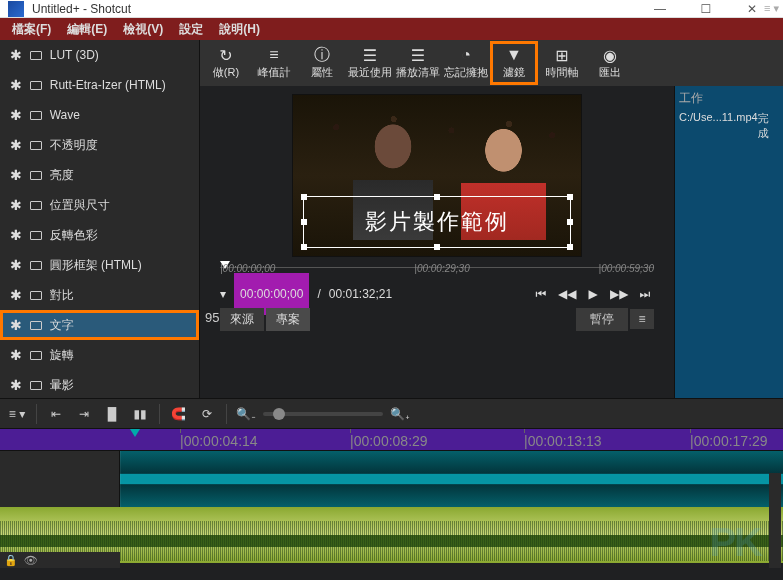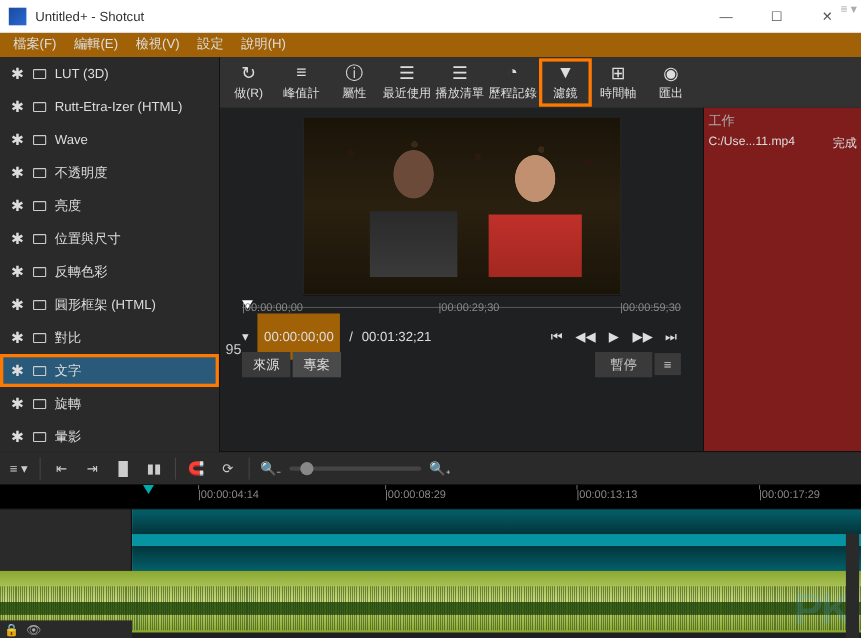--- a/index.html
+++ b/index.html
@@ -1,25 +1,25 @@
 <!DOCTYPE html>
 <html><head>
 <meta charset="utf-8">
 <style>
 * { margin:0; padding:0; box-sizing:border-box; font-family:"Microsoft YaHei",Arial,sans-serif; }
 body { background:#1f2022; color:#ccc; width:783px; height:580px; overflow:hidden; font-size:12px; position:relative; }
 
 
-.titlebar { height:30px; background:#fff; display:flex; align-items:center; padding:0 8px; color:#333; border-bottom:1px solid #ddd; }
+.titlebar { height:18px; background:#fff; display:flex; align-items:center; padding:0 8px; color:#333; border-bottom:1px solid #ddd; }
 .titlebar .appicon { width:16px; height:16px; margin-right:8px; background:linear-gradient(135deg,#1a4aa0 0%,#2a6ad0 100%); }
 .titlebar .title { flex:1; font-size:12px; }
 .titlebar .winbtn { width:46px; height:30px; display:flex; align-items:center; justify-content:center; color:#555; }
 
 
-.menubar { height:22px; background:#a16207; display:flex; align-items:flex-start; padding:0 4px; font-size:12px; color:#ddd; }
+.menubar { height:22px; background:#7f1d1d; display:flex; align-items:center; padding:0 4px; font-size:12px; color:#ddd;font-weight:bold; }
 .menubar .menu { padding:2px 8px; }
 
 
 .mainrow { display:flex; height:calc(100% - 30px - 22px - 170px); }
 
 
 .filterpanel { width:200px; background:#2a2a2a; border-right:1px solid #111; overflow-y:auto; }
 .filteritem { height:30px; display:flex; align-items:center; padding:0 10px; gap:8px; color:#ddd; cursor:pointer; }
 .filteritem.sel { background:#2a5a7a; outline:3px solid #ff7800; outline-offset:-3px; }
 .filteritem .snow { font-size:14px; }
@@ -30,21 +30,21 @@
 
 
 .toolbar { height:46px; background:#323232; display:flex; align-items:center; padding:0 2px; gap:0; }
 .tbtn { width:48px; height:44px; display:flex; flex-direction:column; align-items:center; justify-content:center; color:#ddd; gap:1px; font-size:11px; }
 .tbtn .ticon { height:18px; display:flex; align-items:center; justify-content:center; font-size:16px; }
 .tbtn.hl { outline:3px solid #ff7800; outline-offset:-3px; }
 
 
 .midrow { flex:1; display:flex; background:#1f2022; }
 .centerpane { flex:1; display:flex; flex-direction:column; }
-.jobspane { width:144px; background:#7f1d1d; border-left:1px solid #111; padding:4px; font-size:12px; }
+.jobspane { width:109px; background:#0c4a6e; border-left:1px solid #111; padding:4px; font-size:12px; }
 .jobspane .hdr { color:#aaa; margin-bottom:4px; }
 .jobspane .row { display:flex; justify-content:space-between; color:#ddd; font-size:11px; }
 
 
 .previewwrap { flex:1; display:flex; flex-direction:column; align-items:stretch; padding:4px 10px; }
 .preview { width:290px; height:163px; margin:4px auto 0; background:#444; position:relative; border:1px solid #111; overflow:hidden; }
 .crowd { position:absolute; inset:0; background:
   radial-gradient(circle at 15% 20%, #2a1810 3px, transparent 3px),
   radial-gradient(circle at 35% 15%, #3a2818 3px, transparent 3px),
   radial-gradient(circle at 55% 22%, #2a1a10 3px, transparent 3px),
@@ -60,21 +60,21 @@
               linear-gradient(#c0302a,#a02820) 0 58px/100% 60px no-repeat; border-radius:40px 40px 0 0; }
 .textbox { position:absolute; left:10px; right:10px; bottom:8px; height:52px; border:1px solid #fff; display:flex; align-items:center; justify-content:center; color:#fff; font-size:22px; font-family:"DFKai-SB","KaiTi",serif; letter-spacing:2px; }
 .textbox .handle { position:absolute; width:6px; height:6px; background:#fff; }
 .handle.tl{top:-3px;left:-3px}.handle.tm{top:-3px;left:50%;margin-left:-3px}.handle.tr{top:-3px;right:-3px}
 .handle.ml{top:50%;left:-3px;margin-top:-3px}.handle.mr{top:50%;right:-3px;margin-top:-3px}
 .handle.bl{bottom:-3px;left:-3px}.handle.bm{bottom:-3px;left:50%;margin-left:-3px}.handle.br{bottom:-3px;right:-3px}
 
 
 .scrub { height:20px; position:relative; margin-top:4px; }
 .scrub .line { position:absolute; left:10px; right:10px; top:6px; height:1px; background:#555; }
-.scrub .tk { position:absolute; top:2px; color:#888; font-size:10px; }
+.scrub .tk { position:absolute; top:2px; color:#888; font-size:10px;font-style:italic; }
 .scrub .play { position:absolute; top:0; left:10px; width:0;height:0; border-left:5px solid transparent; border-right:5px solid transparent; border-top:8px solid #fff; }
 
 
 .transport { height:26px; display:flex; align-items:center; gap:8px; padding:0 10px; color:#ddd; font-size:12px; }
 .transport .spacer { flex:1; }
 .transport .pbtn { width:18px; text-align:center; }
 
 
 .tabrow { height:24px; display:flex; align-items:center; padding:0 10px; gap:2px; font-size:12px; }
 .tabrow .tab { padding:3px 10px; background:#3a3a3a; color:#ddd; }
@@ -86,21 +86,21 @@
 
 .numlabel { position:absolute; left:205px; top:310px; color:#ccc; font-size:13px; }
 
 
 .timeline { height:170px; background:#1f2022; border-top:1px solid #111; display:flex; flex-direction:column; }
 .tl-toolbar { height:30px; background:#2a2a2a; display:flex; align-items:center; padding:0 6px; gap:6px; border-bottom:1px solid #111; }
 .tl-toolbar .sep { width:1px; height:20px; background:#444; margin:0 2px; }
 .tl-toolbar .ib { width:22px; height:22px; display:flex; align-items:center; justify-content:center; color:#ccc; }
 .tl-toolbar .zslide { flex:0 0 120px; height:4px; background:#444; position:relative; border-radius:2px; }
 .tl-toolbar .zslide .knob { position:absolute; left:10px; top:-4px; width:12px; height:12px; background:#888; border-radius:50%; }
-.tl-ruler { height:22px; background:#000000; position:relative; color:#888; font-size:10px; border-bottom:1px solid #111; }
+.tl-ruler { height:22px; background:#4c1d95; position:relative; color:#888; font-size:14px; border-bottom:1px solid #111; }
 .tl-ruler .rt { position:absolute; top:4px; }
 .tl-ruler .rt::before { content:''; position:absolute; top:-4px; left:0; width:1px; height:4px; background:#666; }
 .tl-ruler .playhead { position:absolute; left:130px; top:0; bottom:0; width:0; border-left:5px solid transparent; border-right:5px solid transparent; border-top:8px solid #0aa; }
 .tl-tracks { flex:1; position:relative; overflow:hidden; }
 .track { position:absolute; left:0; right:0; display:flex; }
 .track .thdr { width:120px; background:#2a2a2a; color:#ddd; font-size:11px; padding:2px 4px; display:flex; align-items:center; gap:4px; border-right:1px solid #111; }
 .track .tbody { flex:1; position:relative; background:#222; }
 .vtrack { top:0; height:56px; }
 .vtrack .tbody { background:linear-gradient(180deg,#04606a 0%,#022a30 50%,#04606a 100%); }
 .vtrack .wave { position:absolute; inset:0; opacity:.9;
@@ -109,21 +109,21 @@
    linear-gradient(180deg, transparent 40%, #07a0b0 41%, #07a0b0 59%, transparent 60%);
 }
 .atrack { top:56px; height:56px; }
 .atrack .tbody { background:linear-gradient(180deg,#8aa830 0%,#c8d878 50%,#8aa830 100%); }
 .atrack .cliptext { position:absolute; left:2px; top:1px; right:2px; font-size:10px; color:#222; white-space:nowrap; overflow:hidden; }
 .atrack .awave { position:absolute; left:0; right:0; top:14px; bottom:2px;
   background:
     repeating-linear-gradient(90deg, rgba(30,60,20,.5) 0 1px, transparent 1px 2px),
     linear-gradient(180deg, transparent 35%, #3a6018 36%, #3a6018 64%, transparent 65%);
 }
-.watermark { position:absolute; right:10px; bottom:-2px; font-size:40px; font-weight:900; color:rgba(80,170,220,.2); font-family:Arial; letter-spacing:-2px;margin-top:36px; }
+.watermark { position:absolute; right:22px; bottom:-2px; font-size:40px; font-weight:900; color:rgba(80,170,220,.2); font-family:Arial; letter-spacing:-2px;margin-top:36px; }
 .atrack .thdr .mini { width:12px;height:9px;border:1px solid #aaa; display:inline-block; }
 .lockrow { position:absolute; left:0; bottom:0; width:120px; height:16px; background:#2a2a2a; display:flex; align-items:center; padding:0 4px; gap:6px; font-size:11px; color:#aaa; }
 
 .tl-corner { position:absolute; right:4px; top:2px; color:#aaa; font-size:11px; }
 .tl-scroll { position:absolute; right:2px; top:22px; bottom:0; width:12px; background:#2a2a2a; }
 
 </style>
 </head>
 <body>
 
@@ -229,21 +229,21 @@
         <div class="tbtn">
           <div class="ticon">☰</div>
           <div>最近使用</div>
         </div>
         <div class="tbtn">
           <div class="ticon">☰</div>
           <div>播放清單</div>
         </div>
         <div class="tbtn">
           <div class="ticon">◔</div>
-          <div>歷程記錄</div>
+          <div>忘記擁抱</div>
         </div>
         <div class="tbtn hl">
           <div class="ticon">▼</div>
           <div>濾鏡</div>
         </div>
         <div class="tbtn">
           <div class="ticon">⊞</div>
           <div>時間軸</div>
         </div>
         <div class="tbtn">
@@ -252,33 +252,44 @@
         </div>
       </div>
 
     <div class="midrow">
       <div class="centerpane">
         <div class="previewwrap">
           <div class="preview">
             <div class="crowd"></div>
             <div class="person1"></div>
             <div class="person2"></div>
+            <div class="textbox">
+              <span>影片製作範例</span>
+              <div class="handle tl"></div>
+              <div class="handle tm"></div>
+              <div class="handle tr"></div>
+              <div class="handle ml"></div>
+              <div class="handle mr"></div>
+              <div class="handle bl"></div>
+              <div class="handle bm"></div>
+              <div class="handle br"></div>
+            </div>
           </div>
 
           <div class="scrub">
             <div class="line"></div>
             <div class="play"></div>
             <div class="tk" style="left:10px">|00:00:00;00</div>
             <div class="tk" style="left:45%">|00:00:29;30</div>
             <div class="tk" style="right:10px">|00:00:59;30</div>
           </div>
 
           <div class="transport">
             <span>▾</span>
-            <span style="background:#a16207;padding:14px 6px">00:00:00;00</span>
+            <span style="background:#a21caf;padding:14px 6px">00:00:00;00</span>
             <span>/</span>
             <span>00:01:32;21</span>
             <span class="spacer"></span>
             <span class="pbtn">⏮</span>
             <span class="pbtn">◀◀</span>
             <span class="pbtn">▶</span>
             <span class="pbtn">▶▶</span>
             <span class="pbtn">⏭</span>
           </div>
 

